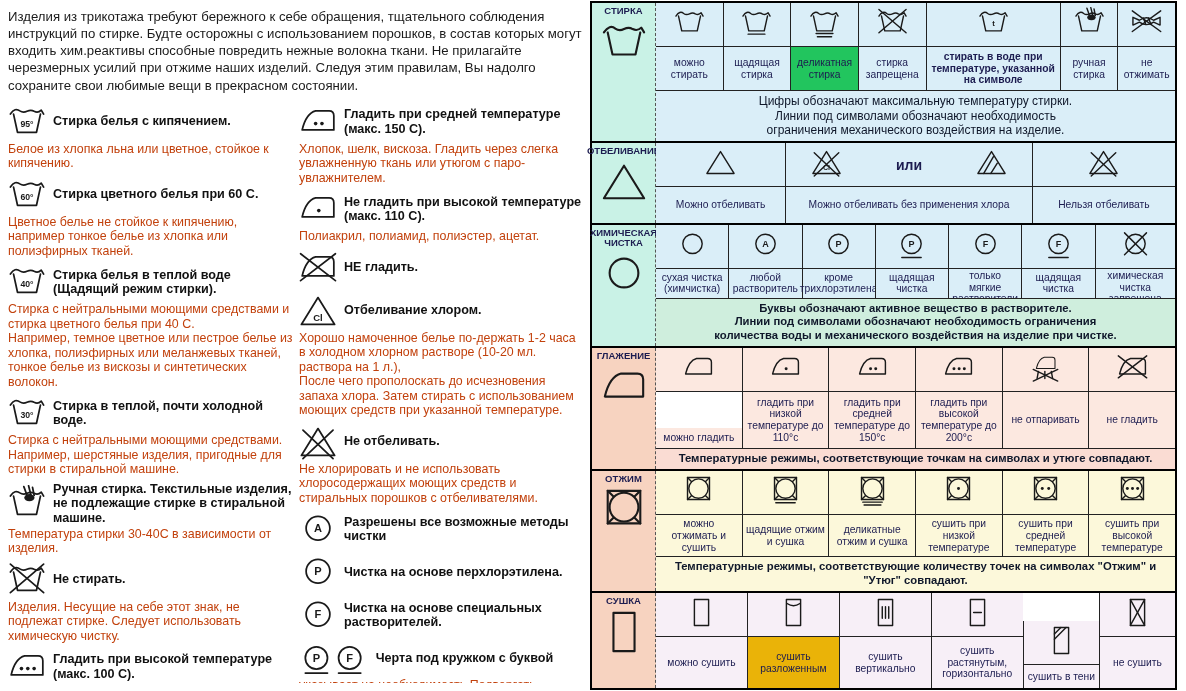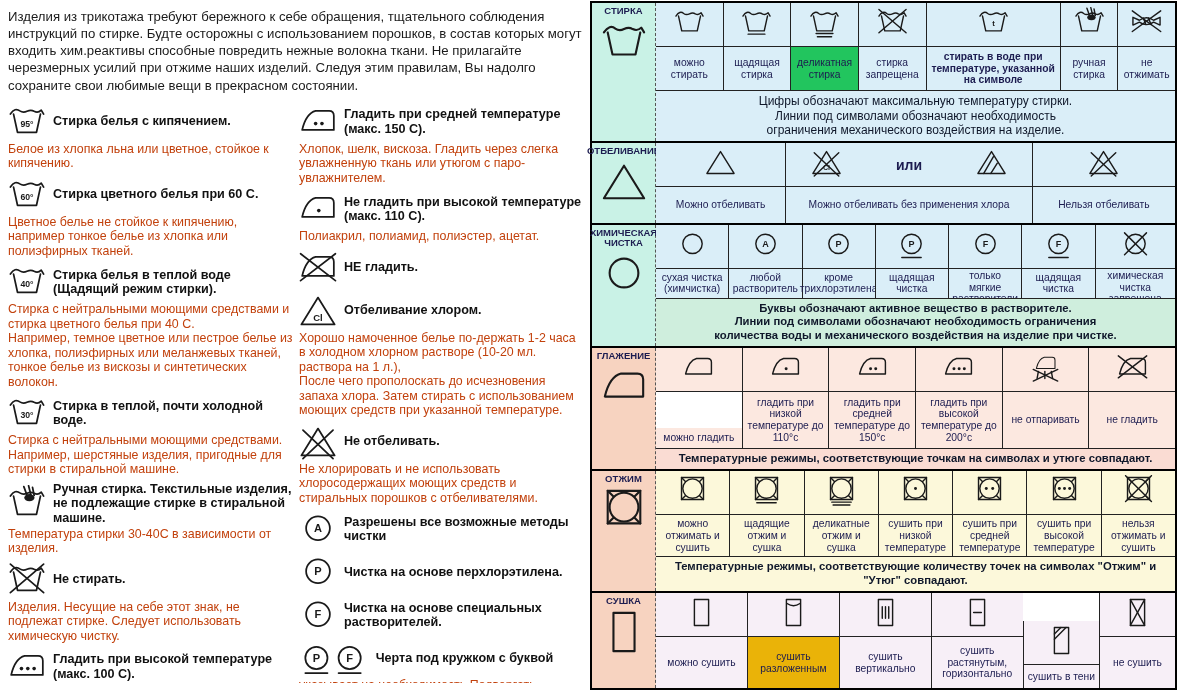--- a/index.html
+++ b/index.html
@@ -725,34 +725,20 @@
                         <circle cx="24" cy="21" r="15"></circle>
                         <path d="M7,4 l6,6 M41,4 l-6,6 M7,38 l6,-6 M41,38 l-6,-6"></path>
                         <circle cx="16" cy="21" r="2.3" fill="#1a1a1a" stroke="none"></circle>
                         <circle cx="24" cy="21" r="2.3" fill="#1a1a1a" stroke="none"></circle>
                         <circle cx="32" cy="21" r="2.3" fill="#1a1a1a" stroke="none"></circle>
                       </g>
                     </svg></span>
                 </div>
                 <div class="tcell-label" style="background: rgb(252, 248, 218);">сушить при высокой температуре</div>
               </div>
-              <div class="tcol" style="flex-grow: 1;">
-                <div class="tcell-icon" style="background: rgb(252, 248, 218);">
-                  <span class="sym"><svg viewBox="0 0 48 48">
-                      <g fill="none" stroke="#1a1a1a" stroke-width="2.2" stroke-linecap="round" stroke-linejoin="round">
-                        <rect x="7" y="4" width="34" height="34"></rect>
-                        <circle cx="24" cy="21" r="15"></circle>
-                        <path d="M7,4 l6,6 M41,4 l-6,6 M7,38 l6,-6 M41,38 l-6,-6"></path>
-                        <line x1="4" y1="1" x2="44" y2="41"></line>
-                        <line x1="44" y1="1" x2="4" y2="41"></line>
-                      </g>
-                    </svg></span>
-                </div>
-                <div class="tcell-label" style="background: rgb(252, 248, 218);">нельзя отжимать и сушить</div>
-              </div>
             </div>
             <div class="tnote" style="background: rgb(252, 248, 218);">Температурные режимы, соответствующие количеству точек на символах "Отжим" и "Утюг" совпадают.</div>
           </div>
         </div>
         <div class="section" style="flex: 1 1 0%;">
           <div class="sec-header" style="background: rgb(247, 211, 192);">
             <div class="sec-name">СУШКА</div>
             <span class="sec-icon"><svg viewBox="0 0 48 48">
                 <g fill="none" stroke="#1a1a1a" stroke-width="2.2" stroke-linecap="round" stroke-linejoin="round">
                   <rect x="13" y="4" width="22" height="40"></rect>

